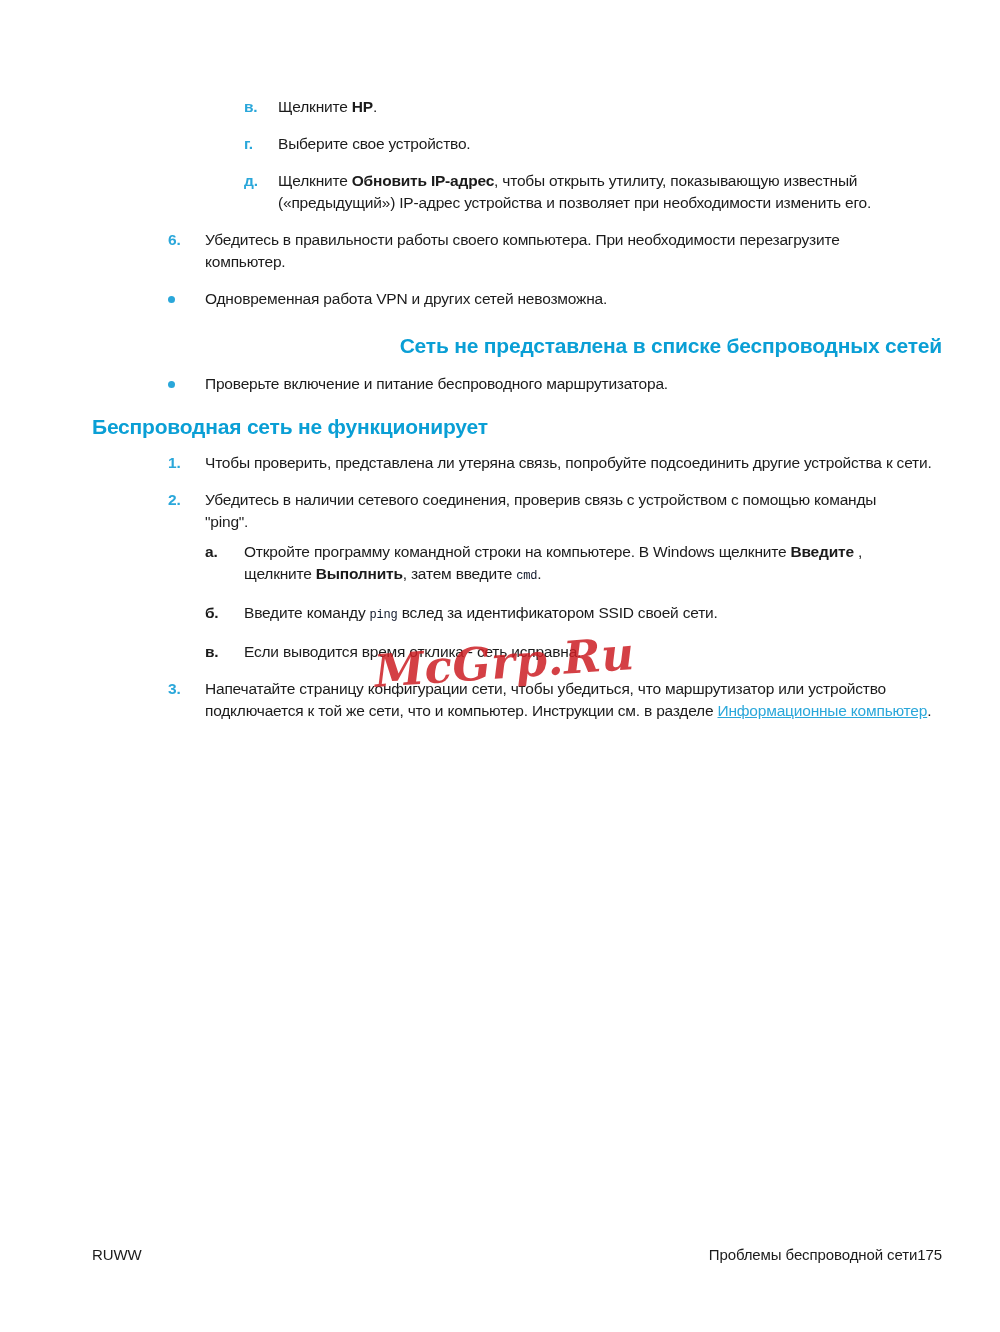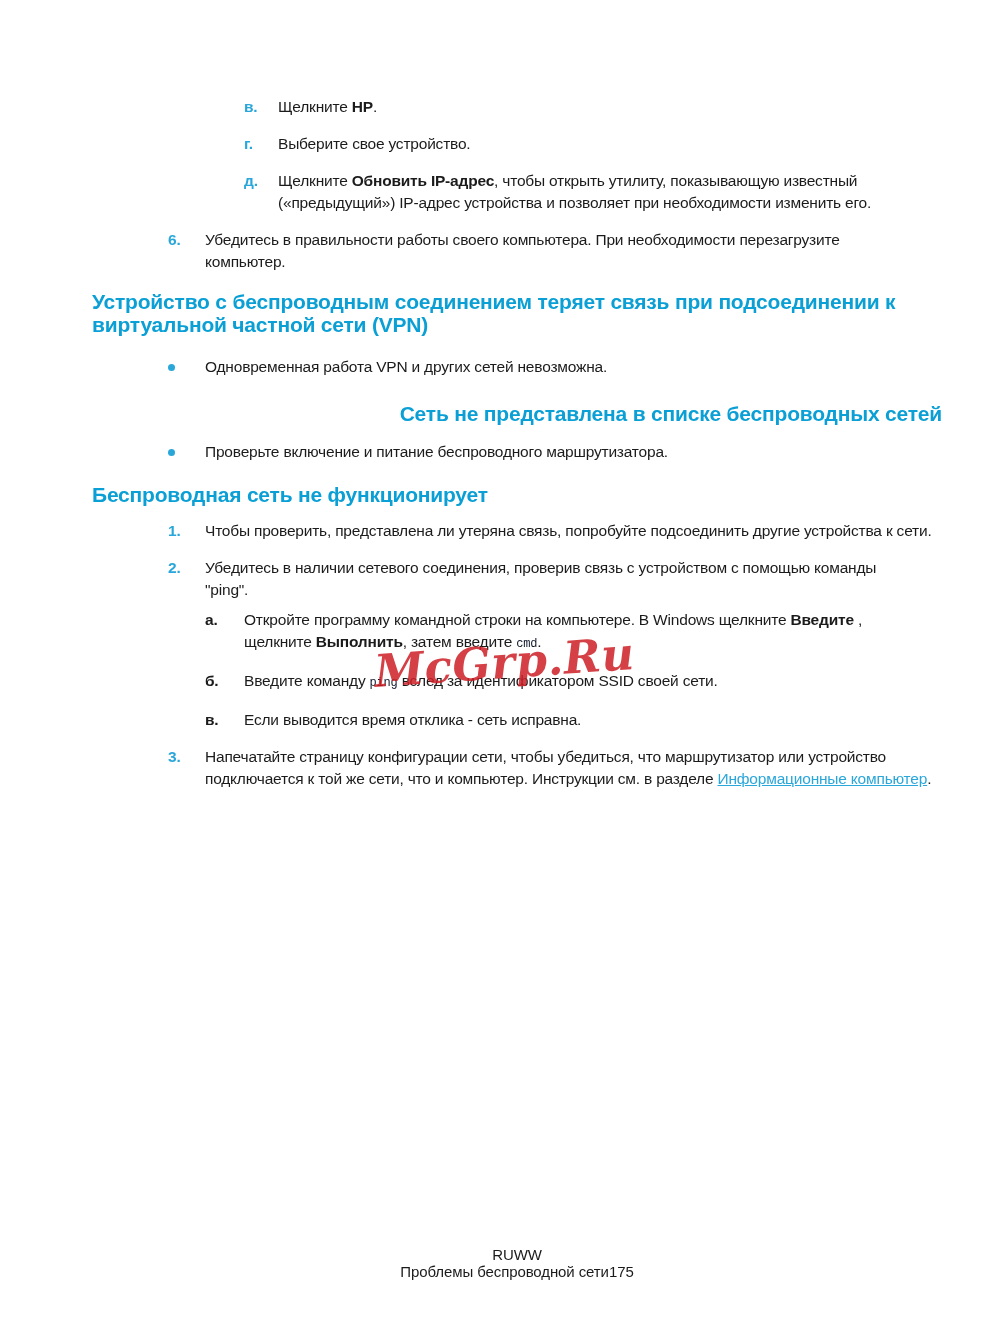--- a/index.html
+++ b/index.html
@@ -96,24 +96,23 @@
     pointer-events: none;
   }
   
   .footer {
     position: absolute;
     left: 92px;
     right: 58px;
     top: 1246px;
     display: flex;
     justify-content: space-between;
-    align-items: center;
+    align-items: flex-end;
     font-size: 15px;
     letter-spacing: -0.1px;
-    flex-direction: column;
   }
   .footer-right { display: flex; align-items: baseline; }
 </style>
 </head>
 <body>
 
 <div class="page">
   <div class="content">
 
     <div class="item ind-letter">
@@ -129,24 +128,20 @@
     <div class="item ind-letter">
       <span class="marker cyan">д.</span>
       <span class="text"><span>Щелкните </span><span class="b">Обновить IP-адрес</span><span>, чтобы открыть утилиту, показывающую известный («предыдущий») IP-адрес устройства и позволяет при необходимости изменить его.</span></span>
     </div>
 
     <div class="item ind-step">
       <span class="marker cyan">6.</span>
       <span class="text w690">Убедитесь в правильности работы своего компьютера. При необходимости перезагрузите компьютер.</span>
     </div>
 
-    <h1 class="heading h-vpn">
-      <span style="display:block">Устройство с беспроводным соединением теряет связь при подсоединении к</span>
-      <span style="display:block">виртуальной частной сети (VPN)</span>
-    </h1>
     <div class="item bullet">
       <span class="glyphbox">
           <span class="dot"></span>
         </span>
       <span class="text">Одновременная работа VPN и других сетей невозможна.</span>
     </div>
 
     <h1 class="heading h-list">Сеть не представлена в списке беспроводных сетей</h1>
     <div class="item bullet">
       <span class="glyphbox">

